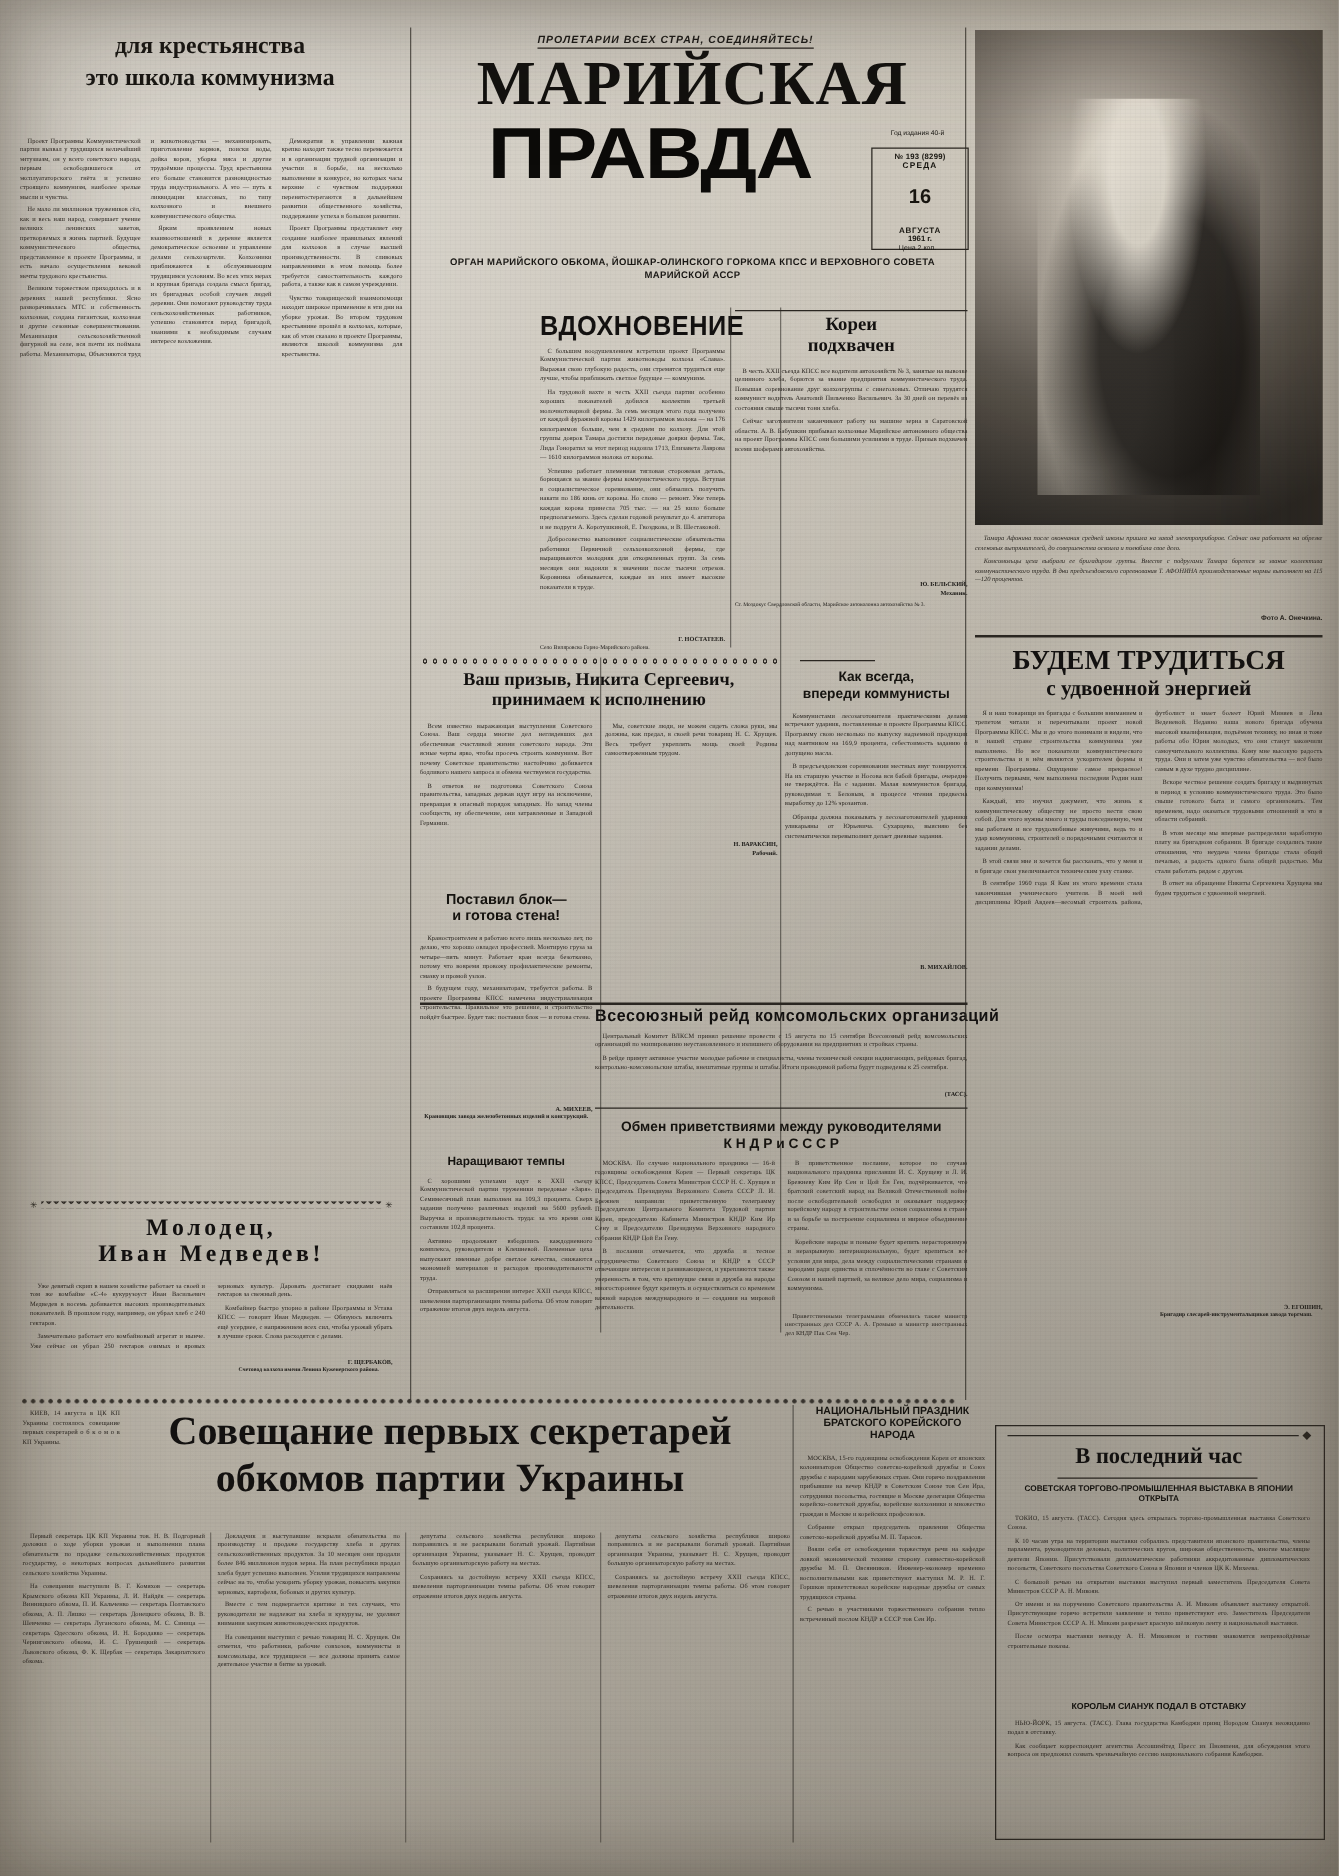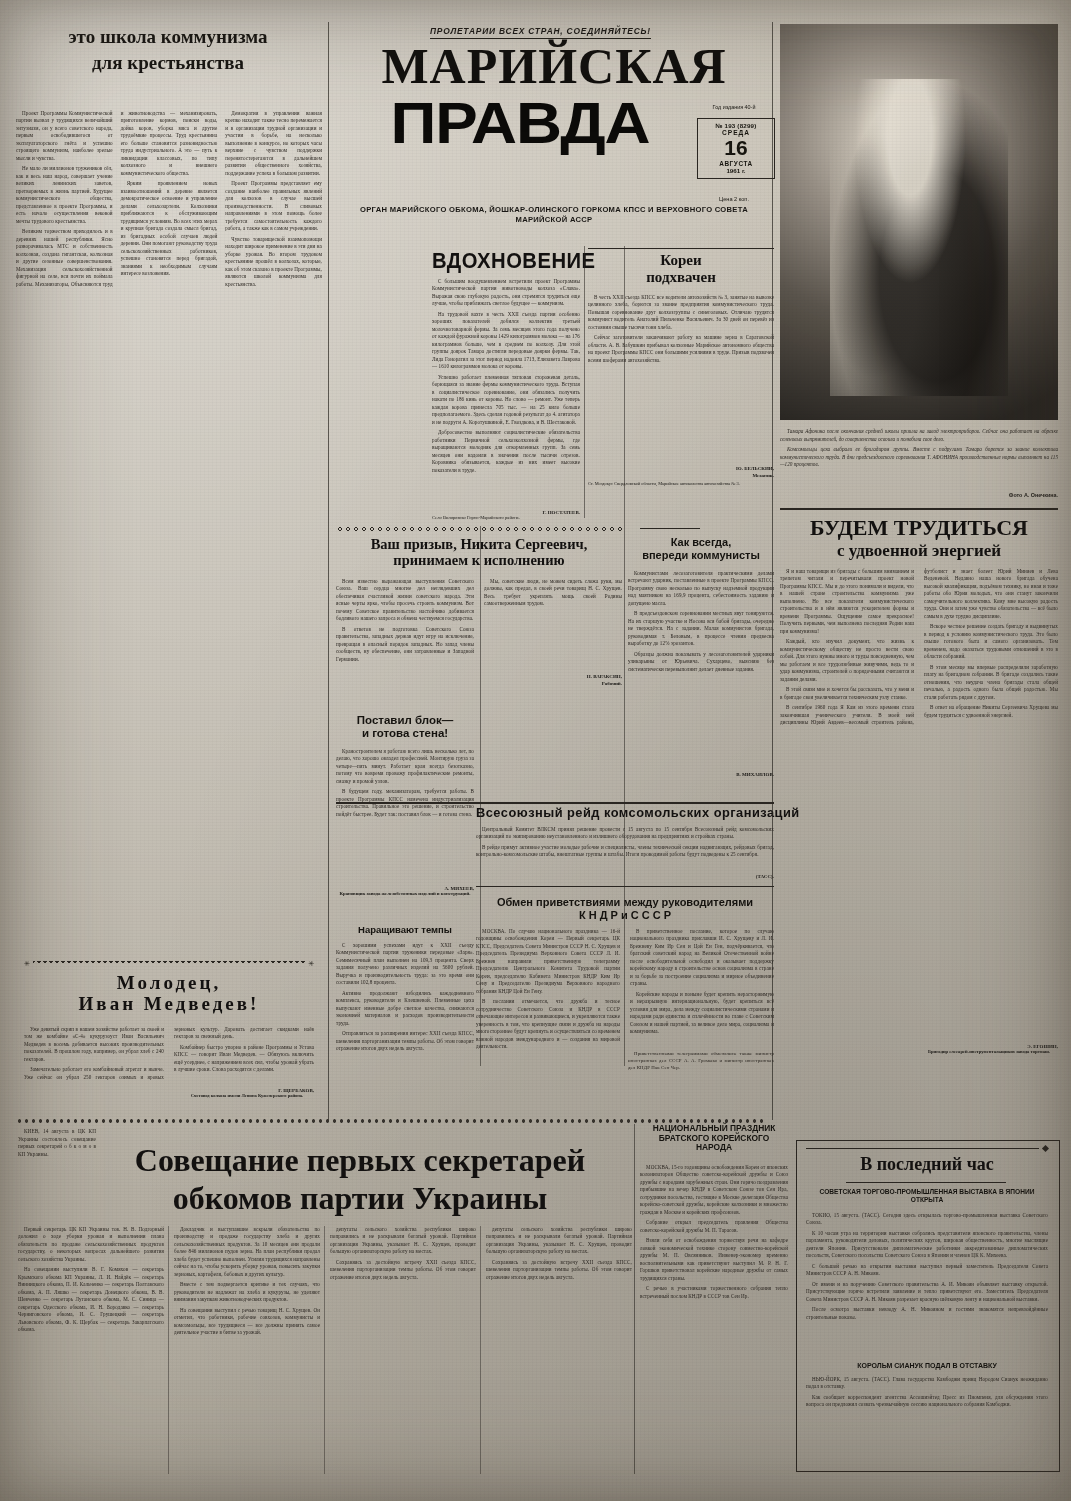--- a/index.html
+++ b/index.html
@@ -86,21 +86,21 @@
     font-family:"Liberation Sans", sans-serif;font-weight:bold;
     font-size:7.6px;line-height:1.35;letter-spacing:.3px;color:#1a1815;
   }
   .datebox{
     position:absolute;left:697px;top:118px;width:72px;
     border:1.2px solid #2a2621;text-align:center;padding:3px 2px 4px;
     font-family:"Liberation Sans", sans-serif;color:#17150f;
   }
   .datebox .num{font-size:6.2px;font-weight:bold;letter-spacing:.2px;}
   .datebox .dow{font-size:6.6px;font-weight:bold;letter-spacing:1px;}
-  .datebox .big{font-size:21px;font-weight:bold;line-height:1.05;margin:1px 0;}
+  .datebox .big{font-size:16px;font-weight:bold;line-height:1.05;margin:14px 0;}
   .datebox .mon{font-size:6.4px;font-weight:bold;letter-spacing:.6px;}
   .datebox .yr{font-size:6.2px;font-weight:bold;}
   .year-line{
     position:absolute;left:697px;top:104px;width:74px;text-align:center;
     font-family:"Liberation Sans", sans-serif;font-size:5.4px;color:#1a1813;
   }
   .price-line{
     position:absolute;left:697px;top:196px;width:74px;text-align:center;
     font-family:"Liberation Sans", sans-serif;font-size:5.6px;color:#1a1813;
   }
@@ -209,22 +209,22 @@
   .box{border:1.3px solid #2a2621;}
 </style>
 </head>
 <body>
 
 <div class="page">
 
   <div class="top">
 
     <div class="left-head">
+      <div class="lh2">для крестьянства</div>
       <div class="lh2">это школа коммунизма</div>
-      <div class="lh2">для крестьянства</div>
     </div>
 
     <div class="slogan">ПРОЛЕТАРИИ ВСЕХ СТРАН, СОЕДИНЯЙТЕСЬ!</div>
 
     <div class="mast-title">МАРИЙСКАЯ</div>
     <div class="mast-title2">ПРАВДА</div>
     <div class="mast-sub">ОРГАН МАРИЙСКОГО ОБКОМА, ЙОШКАР-ОЛИНСКОГО ГОРКОМА КПСС И ВЕРХОВНОГО СОВЕТА МАРИЙСКОЙ АССР</div>
 
     <div class="year-line">Год издания 40-й</div>
     <div class="datebox">
@@ -380,21 +380,21 @@
     <span class="sign">Г. ЩЕРБАКОВ,</span>
     <span class="sign-sub" style="font-size:4.5px;">Счетовод колхоза имени Ленина Куженерского района.</span>
   </div>
 
   <div class="wavy" style="position:absolute;left:16px;top:1116px;width:750px;"></div>
 
   <div class="body-col blur" style="position:absolute;left:18px;top:1128px;width:78px;font-size:5.2px;" id="ukDate">
       <p>КИЕВ, 14 августа в ЦК КП Украины состоялось совещание первых секретарей о б к о м о в КП Украины.</p>
     </div>
 
-  <div class="h-serif-big" style="position:absolute;left:102px;top:1126px;width:516px;font-size:32px;line-height:1.18;margin-top:16px;">
+  <div class="h-serif-big" style="position:absolute;left:102px;top:1126px;width:516px;font-size:32px;line-height:1.18;">
     <div>Совещание первых секретарей</div>
     <div>обкомов партии Украины</div>
   </div>
 
   <div class="body-col blur" style="position:absolute;left:18px;top:1226px;width:146px;height:246px;" id="ukC1">
       <p>Первый секретарь ЦК КП Украины тов. Н. В. Подгорный доложил о ходе уборки урожая и выполнении плана обязательств по продаже сельскохозяйственных продуктов государству, о некоторых вопросах дальнейшего развития сельского хозяйства Украины.</p>
       <p>На совещании выступили В. Г. Комяхов — секретарь Крымского обкома КП Украины, Л. И. Найдёк — секретарь Винницкого обкома, П. И. Кальченко — секретарь Полтавского обкома, А. П. Ляшко — секретарь Донецкого обкома, В. В. Шевченко — секретарь Луганского обкома, М. С. Синица — секретарь Одесского обкома, И. Н. Бородавко — секретарь Черниговского обкома, И. С. Грушецкий — секретарь Львовского обкома, Ф. К. Щербак — секретарь Закарпатского обкома.</p>
     </div>
   <div class="body-col blur" style="position:absolute;left:174px;top:1226px;width:146px;height:246px;" id="ukC2">
       <p>Докладчик и выступавшие вскрыли обязательства по производству и продаже государству хлеба и других сельскохозяйственных продуктов. За 10 месяцев они продали более 846 миллионов пудов зерна. На план республики продал хлеба будет успешно выполнен. Усилия трудящихся направлены сейчас на то, чтобы ускорить уборку урожая, повысить закупки зерновых, картофеля, бобовых и других культур.</p>

